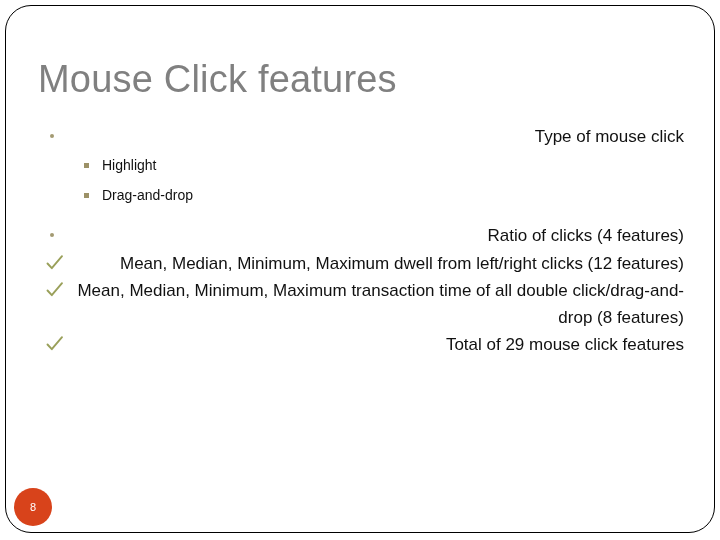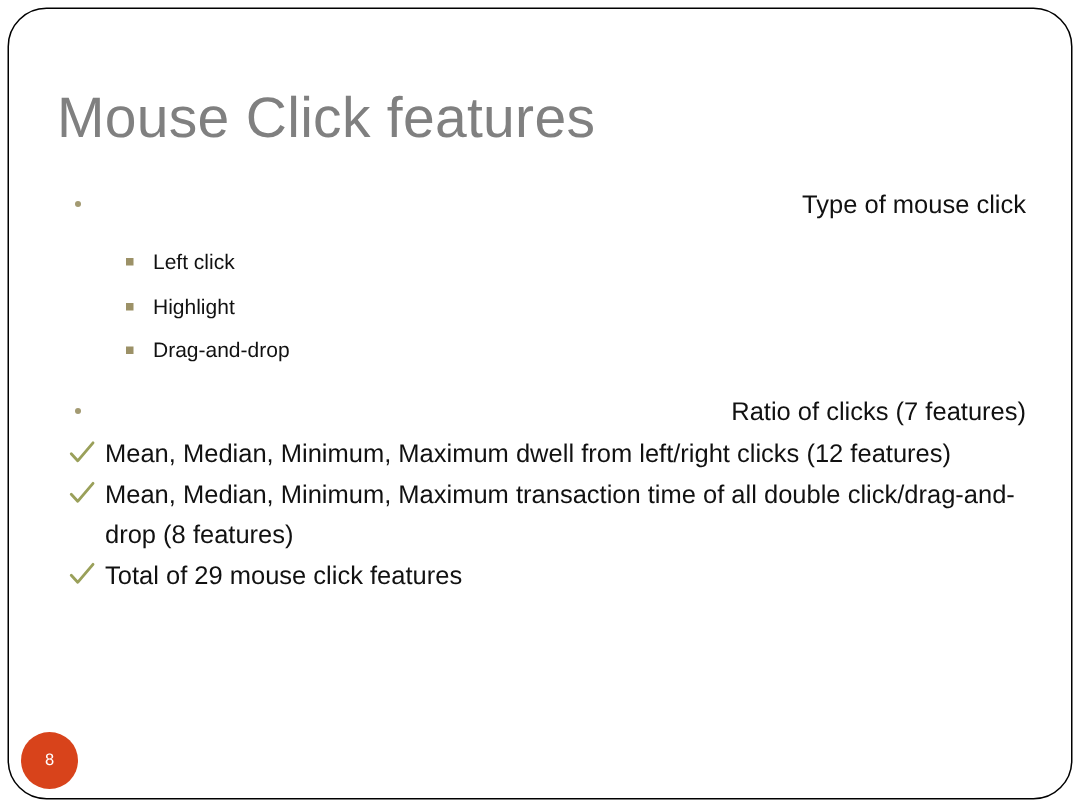--- a/index.html
+++ b/index.html
@@ -94,20 +94,21 @@
   }
 
   
   .chk {
     position: relative;
     padding-left: 26px;
     font-size: 17px;
     line-height: 27px;
     color: #111111;
     font-family: "Liberation Sans", sans-serif;
+    text-align: right;
   }
   .chk .check-bullet {
     position: absolute;
     left: 1px;
     top: 3px;
     width: 20px;
     height: 20px;
     color: #9aa05a;
   }
   .chk .check-bullet svg { display: block; }
@@ -141,36 +142,32 @@
 
   <div id="slide-title">Mouse Click features</div>
 
   <div id="body-content">
 
     <div class="lvl1">
       <span class="dot-bullet"></span>
       <span>Type of mouse click</span>
     </div>
 
-    <div class="lvl2 gap-list-top">
-      <span class="sq-bullet"></span>
-      <span>Left click</span>
-    </div>
     <div class="lvl2">
       <span class="sq-bullet"></span>
       <span>Highlight</span>
     </div>
     <div class="lvl2">
       <span class="sq-bullet"></span>
       <span>Drag-and-drop</span>
     </div>
 
     <div class="lvl1 gap-before">
       <span class="dot-bullet"></span>
-      <span>Ratio of clicks (7 features)</span>
+      <span>Ratio of clicks (4 features)</span>
     </div>
 
 
     <div class="chk">
       <span class="check-bullet">
         <svg width="20" height="20" viewBox="0 0 20 20" aria-hidden="true">
           <path d="M2.5 10.5 L6.8 15.2 L17 3.2" fill="none" stroke="currentColor" stroke-width="1.9" stroke-linecap="round" stroke-linejoin="round"></path>
         </svg>
       </span>
       <span>Mean, Median, Minimum, Maximum dwell from left/right clicks (12 features)</span>

